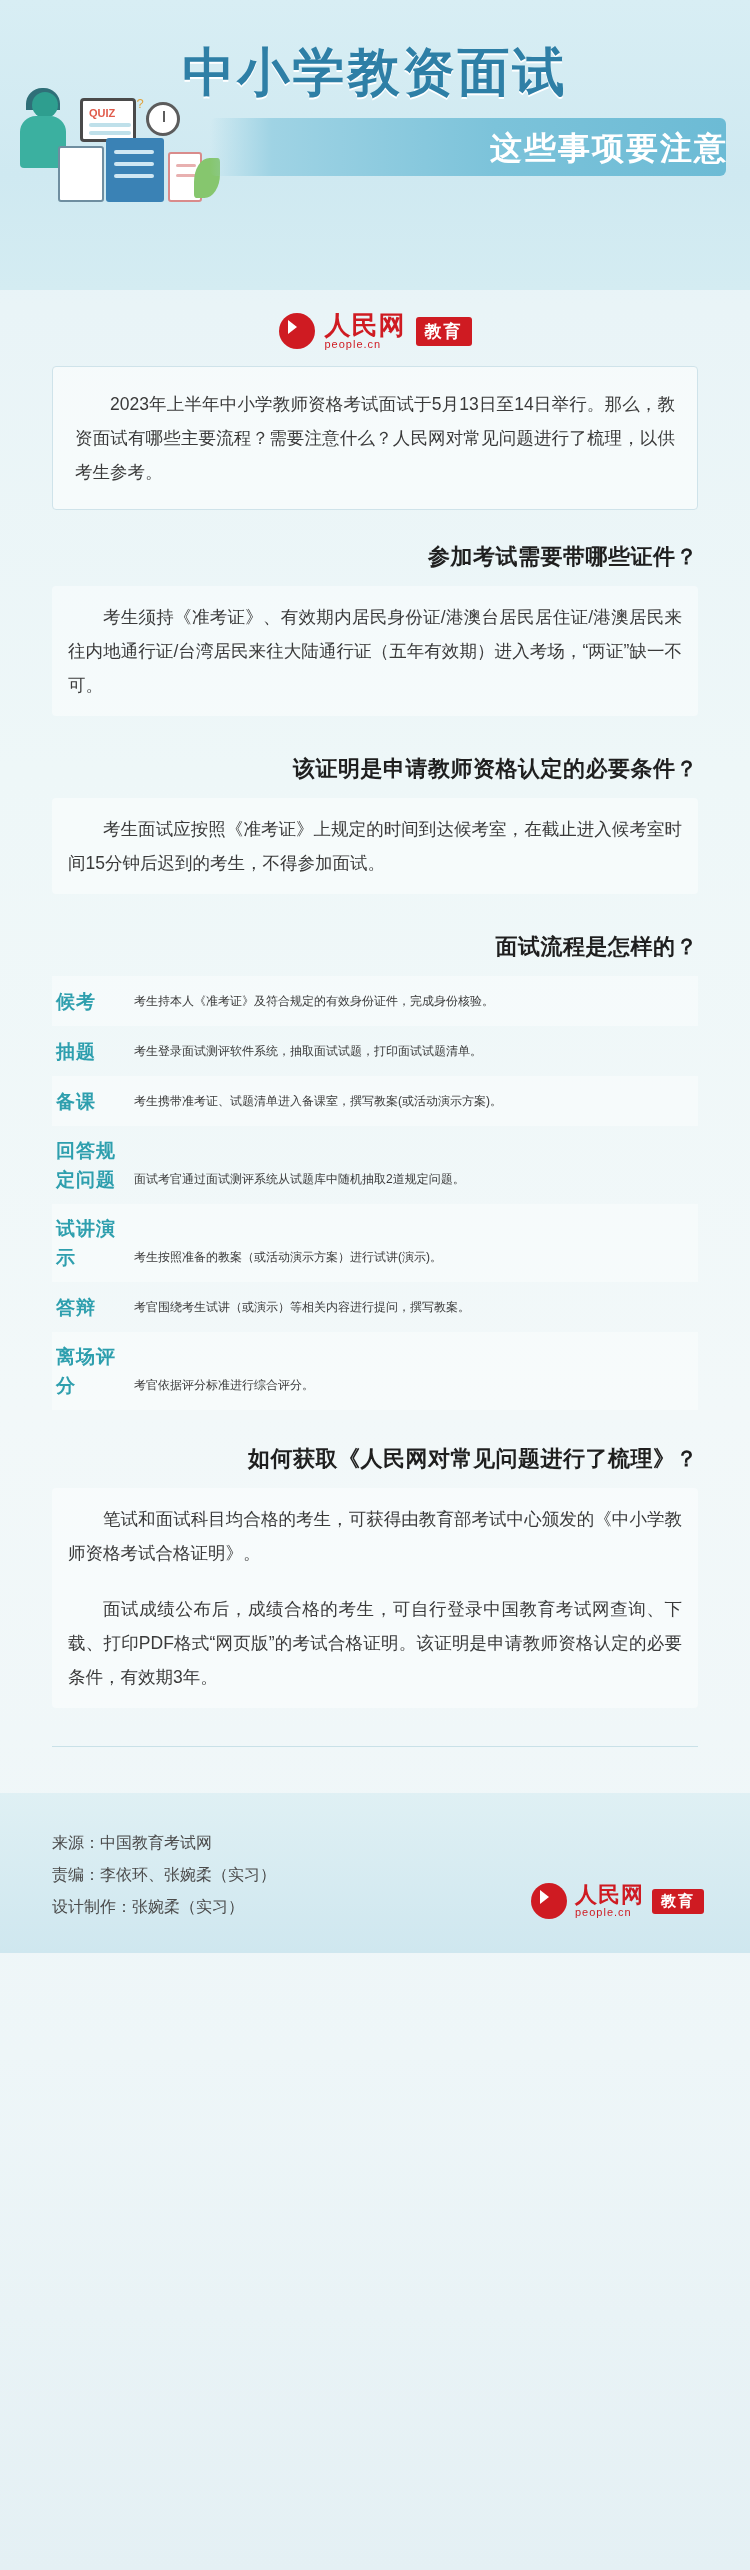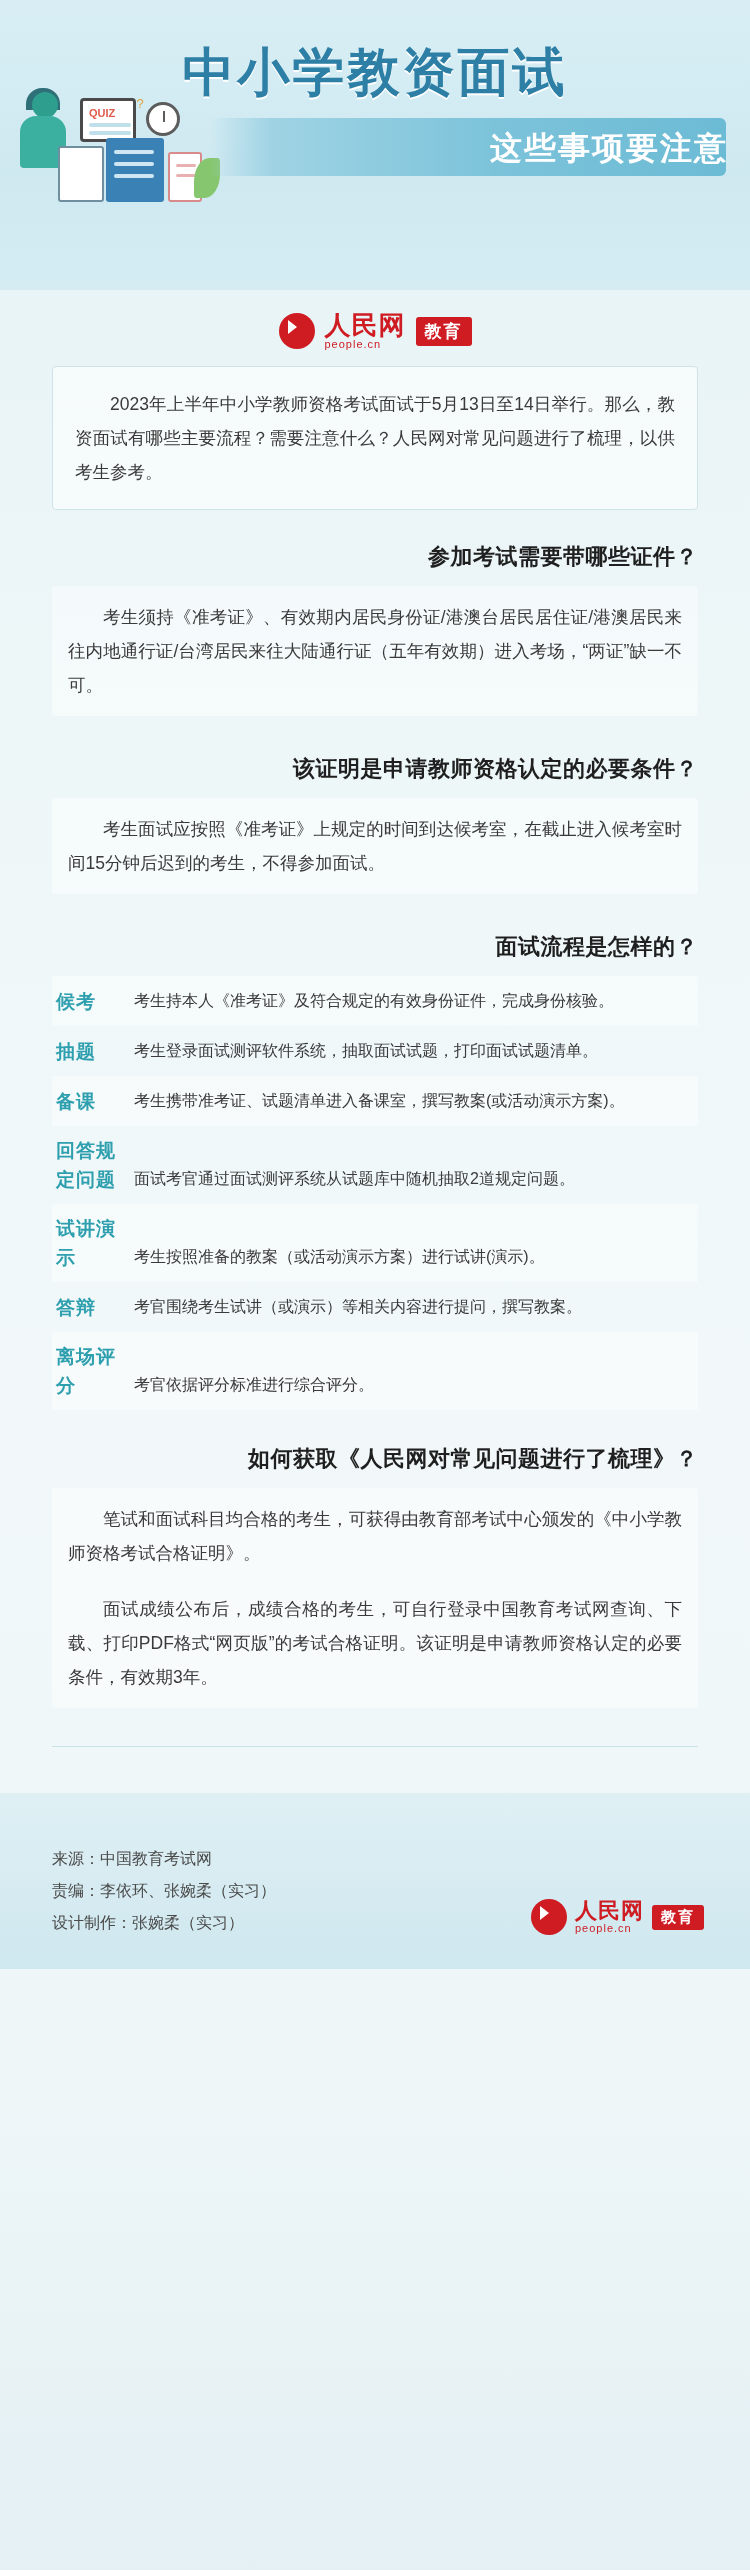--- a/index.html
+++ b/index.html
@@ -153,32 +153,32 @@
     width: 72px;
     flex: 0 0 72px;
     font-size: 19px;
     font-weight: bold;
     color: #2e9fae;
     line-height: 29px;
     letter-spacing: 1px;
   }
   .flow-text {
     flex: 1;
-    font-size: 16px;
+    font-size: 12px;
     line-height: 30px;
     color: #3a3a3a;
     text-align: justify;
     padding-left: 6px;
   }
 
   
   .footer {
     margin-top: 46px;
     background: linear-gradient(180deg, #dff0f4 0%, #cfe7ef 100%);
-    padding: 50px 52px 30px 52px;
+    padding: 34px 52px 30px 52px;
     position: relative;
     min-height: 150px;
   }
   .footer-lines { font-size: 16px; line-height: 32px; color: #4a4a4a; }
   .footer-logo {
     position: absolute;
     right: 46px;
     bottom: 34px;
     display: flex; align-items: center; gap: 8px;
   }

